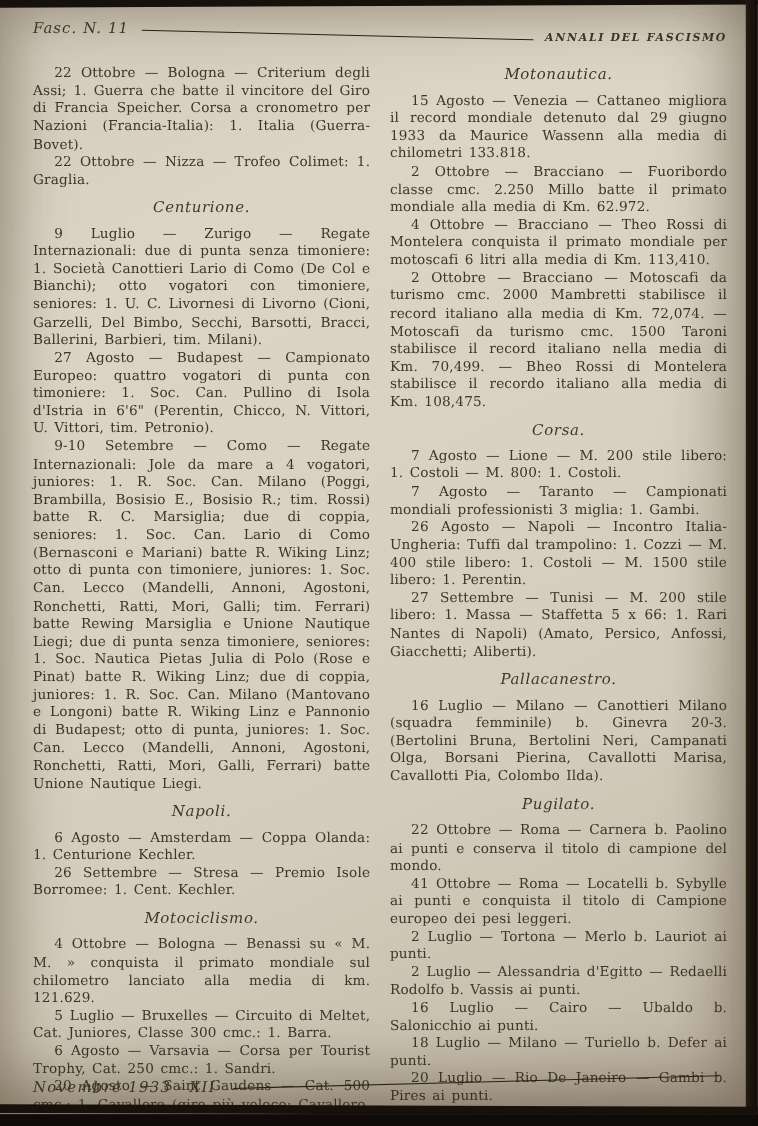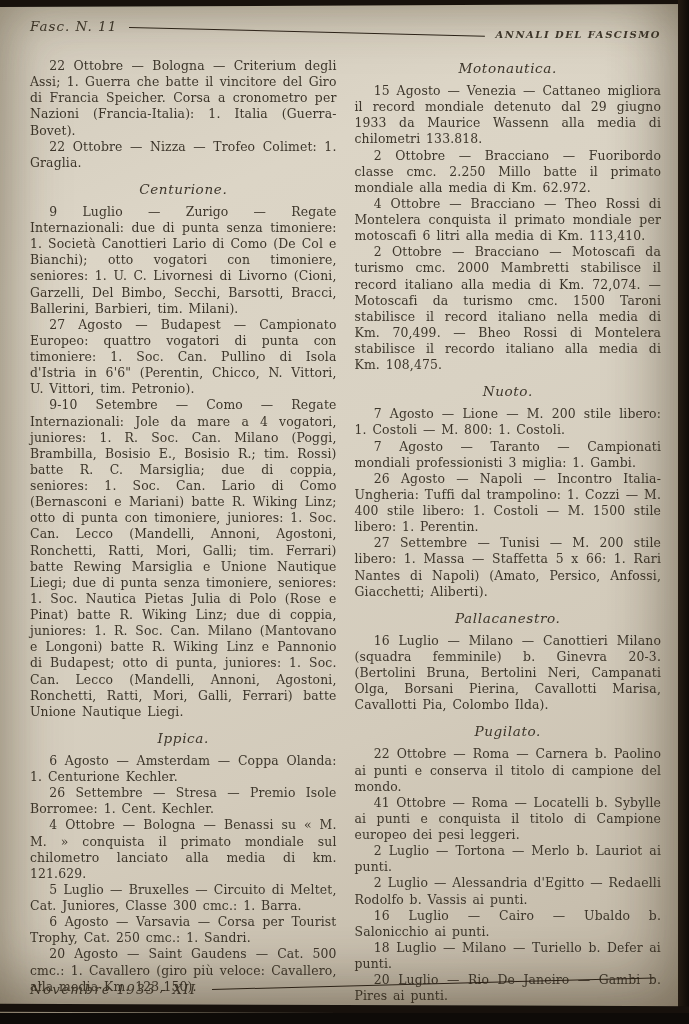--- a/index.html
+++ b/index.html
@@ -47,36 +47,37 @@
     </div>
 
     <div class="columns">
       <div class="col">
           <p class="para">22 Ottobre — Bologna — Criterium degli Assi; 1. Guerra che batte il vincitore del Giro di Francia Speicher. Corsa a cronometro per Nazioni (Francia-Italia): 1. Italia (Guerra-Bovet).</p>
           <p class="para">22 Ottobre — Nizza — Trofeo Colimet: 1. Graglia.</p>
           <h3 class="section-heading">Centurione.</h3>
           <p class="para">9 Luglio — Zurigo — Regate Internazionali: due di punta senza timoniere: 1. Società Canottieri Lario di Como (De Col e Bianchi); otto vogatori con timoniere, seniores: 1. U. C. Livornesi di Livorno (Cioni, Garzelli, Del Bimbo, Secchi, Barsotti, Bracci, Ballerini, Barbieri, tim. Milani).</p>
           <p class="para">27 Agosto — Budapest — Campionato Europeo: quattro vogatori di punta con timoniere: 1. Soc. Can. Pullino di Isola d'Istria in 6'6" (Perentin, Chicco, N. Vittori, U. Vittori, tim. Petronio).</p>
           <p class="para">9-10 Setembre — Como — Regate Internazionali: Jole da mare a 4 vogatori, juniores: 1. R. Soc. Can. Milano (Poggi, Brambilla, Bosisio E., Bosisio R.; tim. Rossi) batte R. C. Marsiglia; due di coppia, seniores: 1. Soc. Can. Lario di Como (Bernasconi e Mariani) batte R. Wiking Linz; otto di punta con timoniere, juniores: 1. Soc. Can. Lecco (Mandelli, Annoni, Agostoni, Ronchetti, Ratti, Mori, Galli; tim. Ferrari) batte Rewing Marsiglia e Unione Nautique Liegi; due di punta senza timoniere, seniores: 1. Soc. Nautica Pietas Julia di Polo (Rose e Pinat) batte R. Wiking Linz; due di coppia, juniores: 1. R. Soc. Can. Milano (Mantovano e Longoni) batte R. Wiking Linz e Pannonio di Budapest; otto di punta, juniores: 1. Soc. Can. Lecco (Mandelli, Annoni, Agostoni, Ronchetti, Ratti, Mori, Galli, Ferrari) batte Unione Nautique Liegi.</p>
-          <h3 class="section-heading">Ippica.</h3>
+          <h3 class="section-heading">Napoli.</h3>
           <p class="para">6 Agosto — Amsterdam — Coppa Olanda: 1. Centurione Kechler.</p>
           <p class="para">26 Settembre — Stresa — Premio Isole Borromee: 1. Cent. Kechler.</p>
+          <h3 class="section-heading">Motociclismo.</h3>
           <p class="para">4 Ottobre — Bologna — Benassi su « M. M. » conquista il primato mondiale sul chilometro lanciato alla media di km. 121.629.</p>
           <p class="para">5 Luglio — Bruxelles — Circuito di Meltet, Cat. Juniores, Classe 300 cmc.: 1. Barra.</p>
           <p class="para">6 Agosto — Varsavia — Corsa per Tourist Trophy, Cat. 250 cmc.: 1. Sandri.</p>
           <p class="para">20 Agosto — Saint Gaudens — Cat. 500 cmc.: 1. Cavallero (giro più veloce: Cavallero, alla media Km. 123,150).</p>
         </div>
       <div class="col">
 
       <h3 class="section-heading">Motonautica.</h3>
           <p class="para">15 Agosto — Venezia — Cattaneo migliora il record mondiale detenuto dal 29 giugno 1933 da Maurice Wassenn alla media di chilometri 133.818.</p>
           <p class="para">2 Ottobre — Bracciano — Fuoribordo classe cmc. 2.250 Millo batte il primato mondiale alla media di Km. 62.972.</p>
           <p class="para">4 Ottobre — Bracciano — Theo Rossi di Montelera conquista il primato mondiale per motoscafi 6 litri alla media di Km. 113,410.</p>
           <p class="para">2 Ottobre — Bracciano — Motoscafi da turismo cmc. 2000 Mambretti stabilisce il record italiano alla media di Km. 72,074. — Motoscafi da turismo cmc. 1500 Taroni stabilisce il record italiano nella media di Km. 70,499. — Bheo Rossi di Montelera stabilisce il recordo italiano alla media di Km. 108,475.</p>
-          <h3 class="section-heading">Nuoto.</h3>
+          <h3 class="section-heading">Corsa.</h3>
           <p class="para">7 Agosto — Lione — M. 200 stile libero: 1. Costoli — M. 800: 1. Costoli.</p>
           <p class="para">7 Agosto — Taranto — Campionati mondiali professionisti 3 miglia: 1. Gambi.</p>
           <p class="para">26 Agosto — Napoli — Incontro Italia-Ungheria: Tuffi dal trampolino: 1. Cozzi — M. 400 stile libero: 1. Costoli — M. 1500 stile libero: 1. Perentin.</p>
           <p class="para">27 Settembre — Tunisi — M. 200 stile libero: 1. Massa — Staffetta 5 x 66: 1. Rari Nantes di Napoli) (Amato, Persico, Anfossi, Giacchetti; Aliberti).</p>
           <h3 class="section-heading">Pallacanestro.</h3>
           <p class="para">16 Luglio — Milano — Canottieri Milano (squadra femminile) b. Ginevra 20-3. (Bertolini Bruna, Bertolini Neri, Campanati Olga, Borsani Pierina, Cavallotti Marisa, Cavallotti Pia, Colombo Ilda).</p>
           <h3 class="section-heading">Pugilato.</h3>
           <p class="para">22 Ottobre — Roma — Carnera b. Paolino ai punti e conserva il titolo di campione del mondo.</p>
           <p class="para">41 Ottobre — Roma — Locatelli b. Sybylle ai punti e conquista il titolo di Campione europeo dei pesi leggeri.</p>
           <p class="para">2 Luglio — Tortona — Merlo b. Lauriot ai punti.</p>

